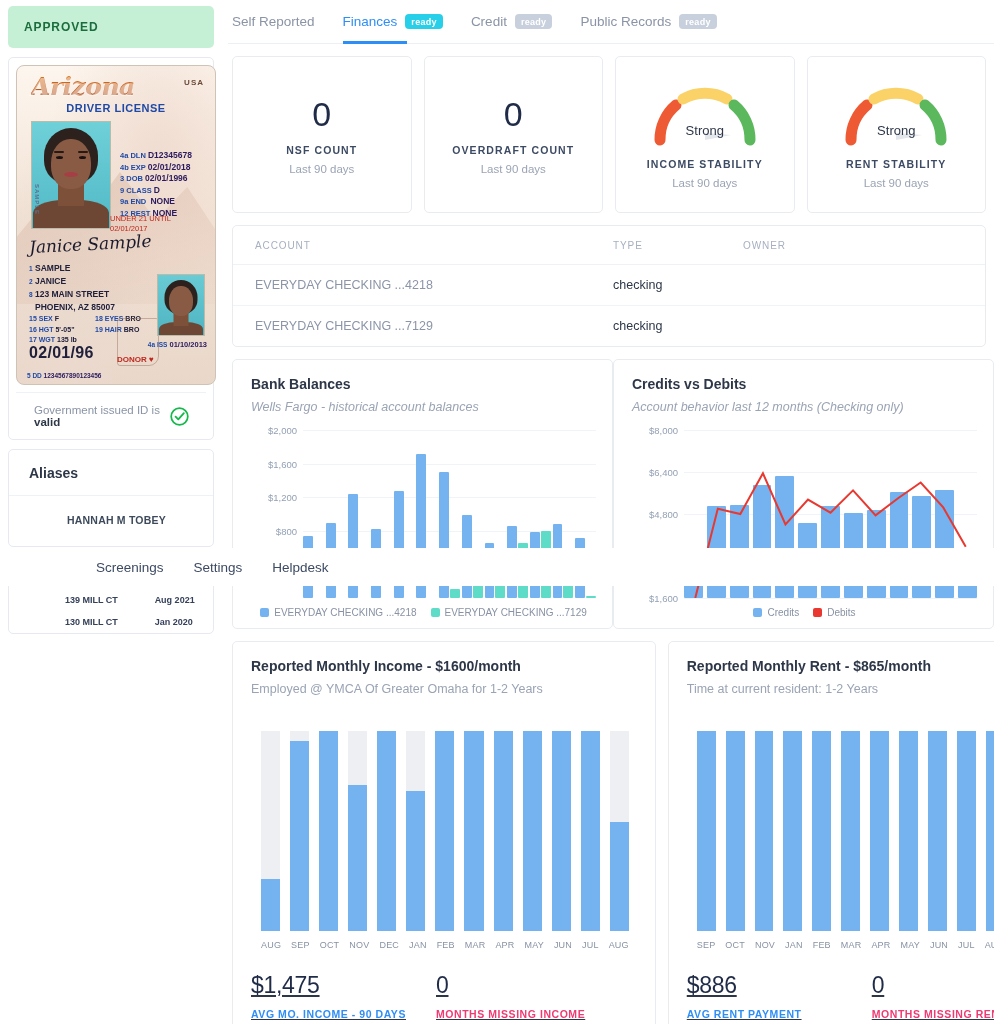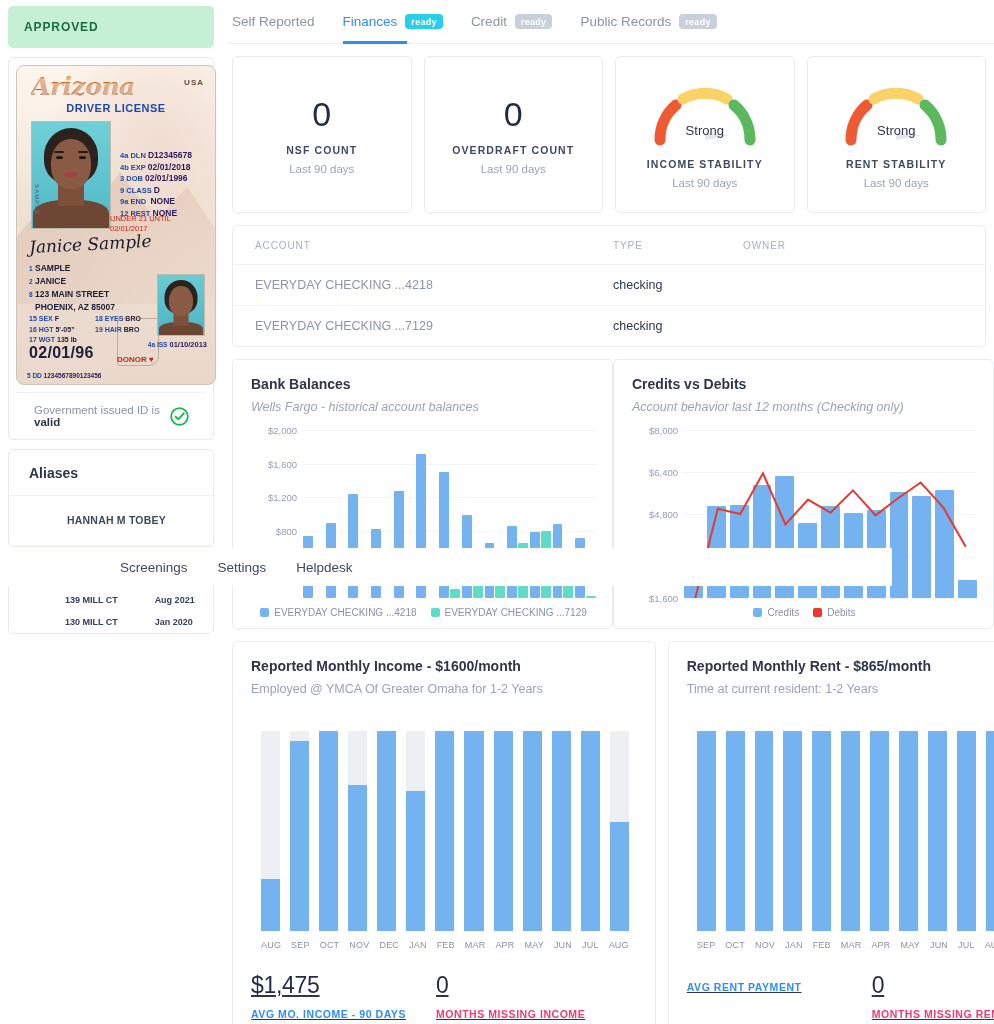--- a/index.html
+++ b/index.html
@@ -275,23 +275,23 @@
   .irc-stats { display: flex; margin-top: 22px; text-decoration: underline; }
   .irc-stat { flex: 1; }
   .irc-stat.narrow { flex: 0 0 185px; }
   .stat-big { font-size: 23px; color: #1f2b47; letter-spacing: -.3px; }
   .stat-cap { font-size: 10.5px; font-weight: bold; letter-spacing: .55px; margin-top: 9px; }
   .stat-cap.blue { color: #2e8ef7; }
   .stat-cap.pink { color: #ef3a72; }
 
   
   .floatnav {
-    position: absolute; left: 0; top: 548px; width: 892px; height: 38px;
+    position: absolute; left: 0; top: 548px; width: 994px; height: 38px;
     background: #fff; display: flex; align-items: center; gap: 30px;
-    padding-left: 120px; z-index: 40;
+    padding-left: 96px; z-index: 40;
   }
   .floatnav a {
     font-size: 13.5px; color: #3c4a63; text-decoration: none; font-weight: normal;
   }
 </style>
 </head>
 <body>
 
 <div class="page">
 
@@ -790,20 +790,21 @@
             <span>FEB</span>
             <span>MAR</span>
             <span>APR</span>
             <span>MAY</span>
             <span>JUN</span>
             <span>JUL</span>
             <span>AUG</span>
           </div>
         <div class="irc-stats">
           <div class="irc-stat narrow">
+            <div class="stat-big">$886</div>
             <div class="stat-cap blue">AVG RENT PAYMENT</div>
 
           </div>
           <div class="irc-stat">
             <div class="stat-big">0</div>
             <div class="stat-cap pink">MONTHS MISSING RENT</div>
 
           </div>
         </div>
       </div>

